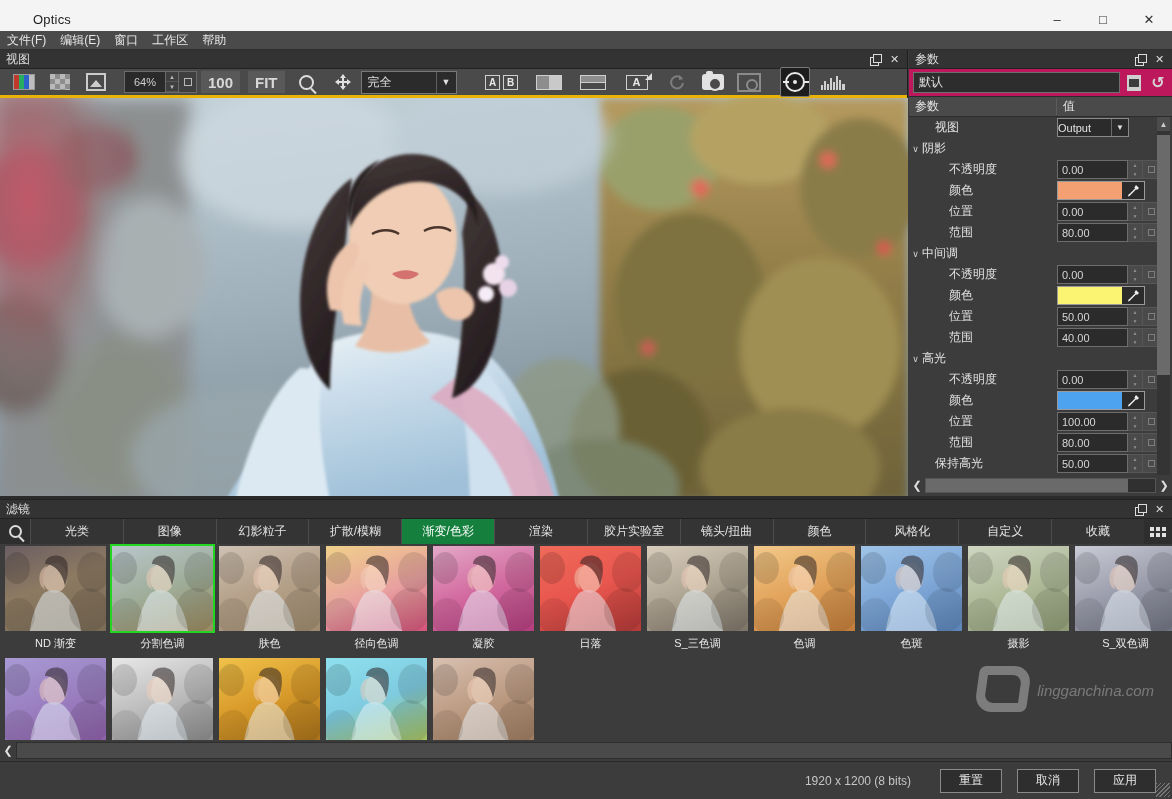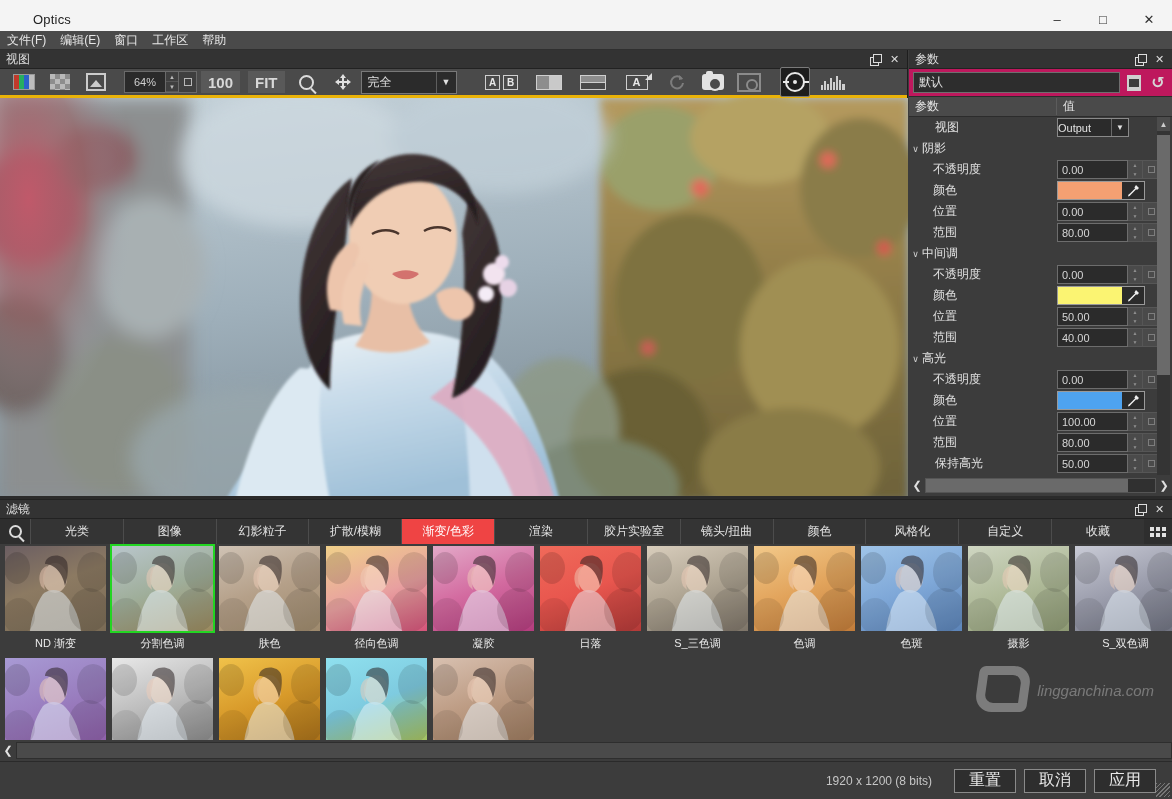--- a/index.html
+++ b/index.html
@@ -137,21 +137,21 @@
   .doc-ic:after{content:"";position:absolute;left:2px;top:4px;width:10px;height:8px;background:#3c3c3c;}
   .refresh-ic{ color:#d6d6d6; font-size:16px; font-weight:bold;}
   .param-head{ height:21px; display:flex; background:#4a4a4a; border-top:1px solid #2c2c2c;
     border-bottom:1px solid #2c2c2c; align-items:center; color:#e4e4e4; font-size:12px;}
   .param-head .c1{ width:148px; padding-left:6px; border-right:1px solid #5c5c5c;}
   .param-head .c2{ flex:1; padding-left:6px;}
   .param-body{ position:relative; height:376px; overflow:hidden; background:#3c3c3c;}
   .prow{ display:flex; align-items:center; height:21px; }
   .prow .pname{ width:148px; color:#e0e0e0; font-size:12px; display:flex; align-items:center;}
   .prow .pname .twisty{ width:13px; text-align:center; font-size:9px; color:#cfcfcf;}
-  .prow .pval{ flex:1; display:flex; align-items:center; padding-right:4px;} .indent2{ padding-left:24px;} .indent3{ padding-left:26px;}
+  .prow .pval{ flex:1; display:flex; align-items:center; padding-right:4px;} .indent2{ padding-left:40px;} .indent3{ padding-left:26px;}
   .numbox{ display:flex; height:19px; width:auto;}
   .numinp{ width:71px; background:#2b2b2b; border:1px solid #6d6d6d; color:#d6d6d6;
     font-size:11px; padding-left:4px; display:flex; align-items:center; height:19px;}
   .numspin{ width:15px;height:19px;border:1px solid #565656;border-left:none;background:#4a4a4a;
     display:flex;flex-direction:column;}
   .numspin i{flex:1;display:flex;align-items:center;justify-content:center;font-size:5px;color:#8f8f8f;}
   .numlock{ width:17px;height:19px;border:1px solid #565656;border-left:none;background:#4a4a4a;
     display:flex;align-items:center;justify-content:center;}
   .numlock i{width:7px;height:7px;border:1px solid #7d7d7d;}
   .colorbox{ display:flex; height:19px; border:1px solid #9a9a9a; width:88px;}
@@ -176,21 +176,21 @@
   .filters-panel{
     position:absolute; left:0; top:499px; width:1172px; height:262px; background:#3c3c3c;
     border-top:1px solid #222;
   }
   .tabsrow{ height:25px; background:#2e2e2e; display:flex; align-items:stretch; }
   .tab-search{ width:30px; display:flex;align-items:center;justify-content:center;}
   .mag{ width:13px;height:13px;border:2px solid #dcdcdc;border-radius:50%;position:relative;}
   .mag:after{content:"";position:absolute;right:-5px;bottom:-4px;width:7px;height:2px;background:#dcdcdc;transform:rotate(45deg);}
   .tab{ flex:1; display:flex;align-items:center;justify-content:center; color:#e3e3e3;
     font-size:12px; border-left:1px solid #4c4c4c; background:#343434;}
-  .tab.active{ background:#ef4444; color:#fff;}
+  .tab.active{ background:#15803d; color:#fff;}
   .grid-ic{ width:28px; display:flex;align-items:center;justify-content:center;}
   .grid-ic .g{ display:grid; grid-template-columns:repeat(3,4px); grid-template-rows:repeat(2,4px); gap:2px;}
   .grid-ic .g i{ background:#e0e0e0; display:block;}
 
   .thumbs-area{ position:relative; height:216px; overflow:hidden; background:#3c3c3c;}
   .thumb-row{ display:flex; gap:0px; padding-left:3px;}
   .thumb{ width:105px; margin-right:2px; }
   .thumb .tpic{ width:105px; height:89px; border:2px solid transparent; position:relative; overflow:hidden;}
   .thumb.selected .tpic{ border-color:#22d622;}
   .thumb .tlabel{ height:21px; display:flex;align-items:center;justify-content:center;
@@ -206,24 +206,24 @@
   .wm-logo{ width:52px;height:46px; position:relative; margin-right:8px;}
   .wm-logo:before{ content:""; position:absolute; inset:0;
     border:9px solid #d6d6d6; border-radius:6px 18px 6px 18px; transform:skewX(-8deg);}
   .wm-text{ display:flex; flex-direction:column;}
   .wm-cn{ font-size:30px; color:#d4d4d4; font-weight:bold; letter-spacing:2px; line-height:1;}
   .wm-en{ font-size:15px; color:#cdcdcd; font-style:italic; margin-top:2px;}
 
   
   .statusbar{ position:absolute; left:0; bottom:0; width:1172px; height:38px;
     background:#3c3c3c; border-top:1px solid #2a2a2a; display:flex; align-items:center;
-    justify-content:flex-end; gap:8px; padding-right:16px;}
+    justify-content:flex-end; gap:15px; padding-right:16px;}
   .dims{ color:#c6c6c6; font-size:12px; margin-right:14px;}
   .sbtn{ width:62px; height:24px; background:#2e2e2e; border:1px solid #8a8a8a; color:#e8e8e8;
-    font-size:16px; display:flex;align-items:center;justify-content:center;}
+    font-size:12px; display:flex;align-items:center;justify-content:center;}
   .grip{ position:absolute; right:2px; bottom:2px; width:14px;height:14px;
     background: repeating-linear-gradient(135deg,#777 0 1px,transparent 1px 3px);}
 
   .resize-h{ position:absolute; left:0; top:496px; width:1172px; height:3px; background:#2b2b2b;}
 </style>
 </head>
 <body>
 
 <div id="app">
 

